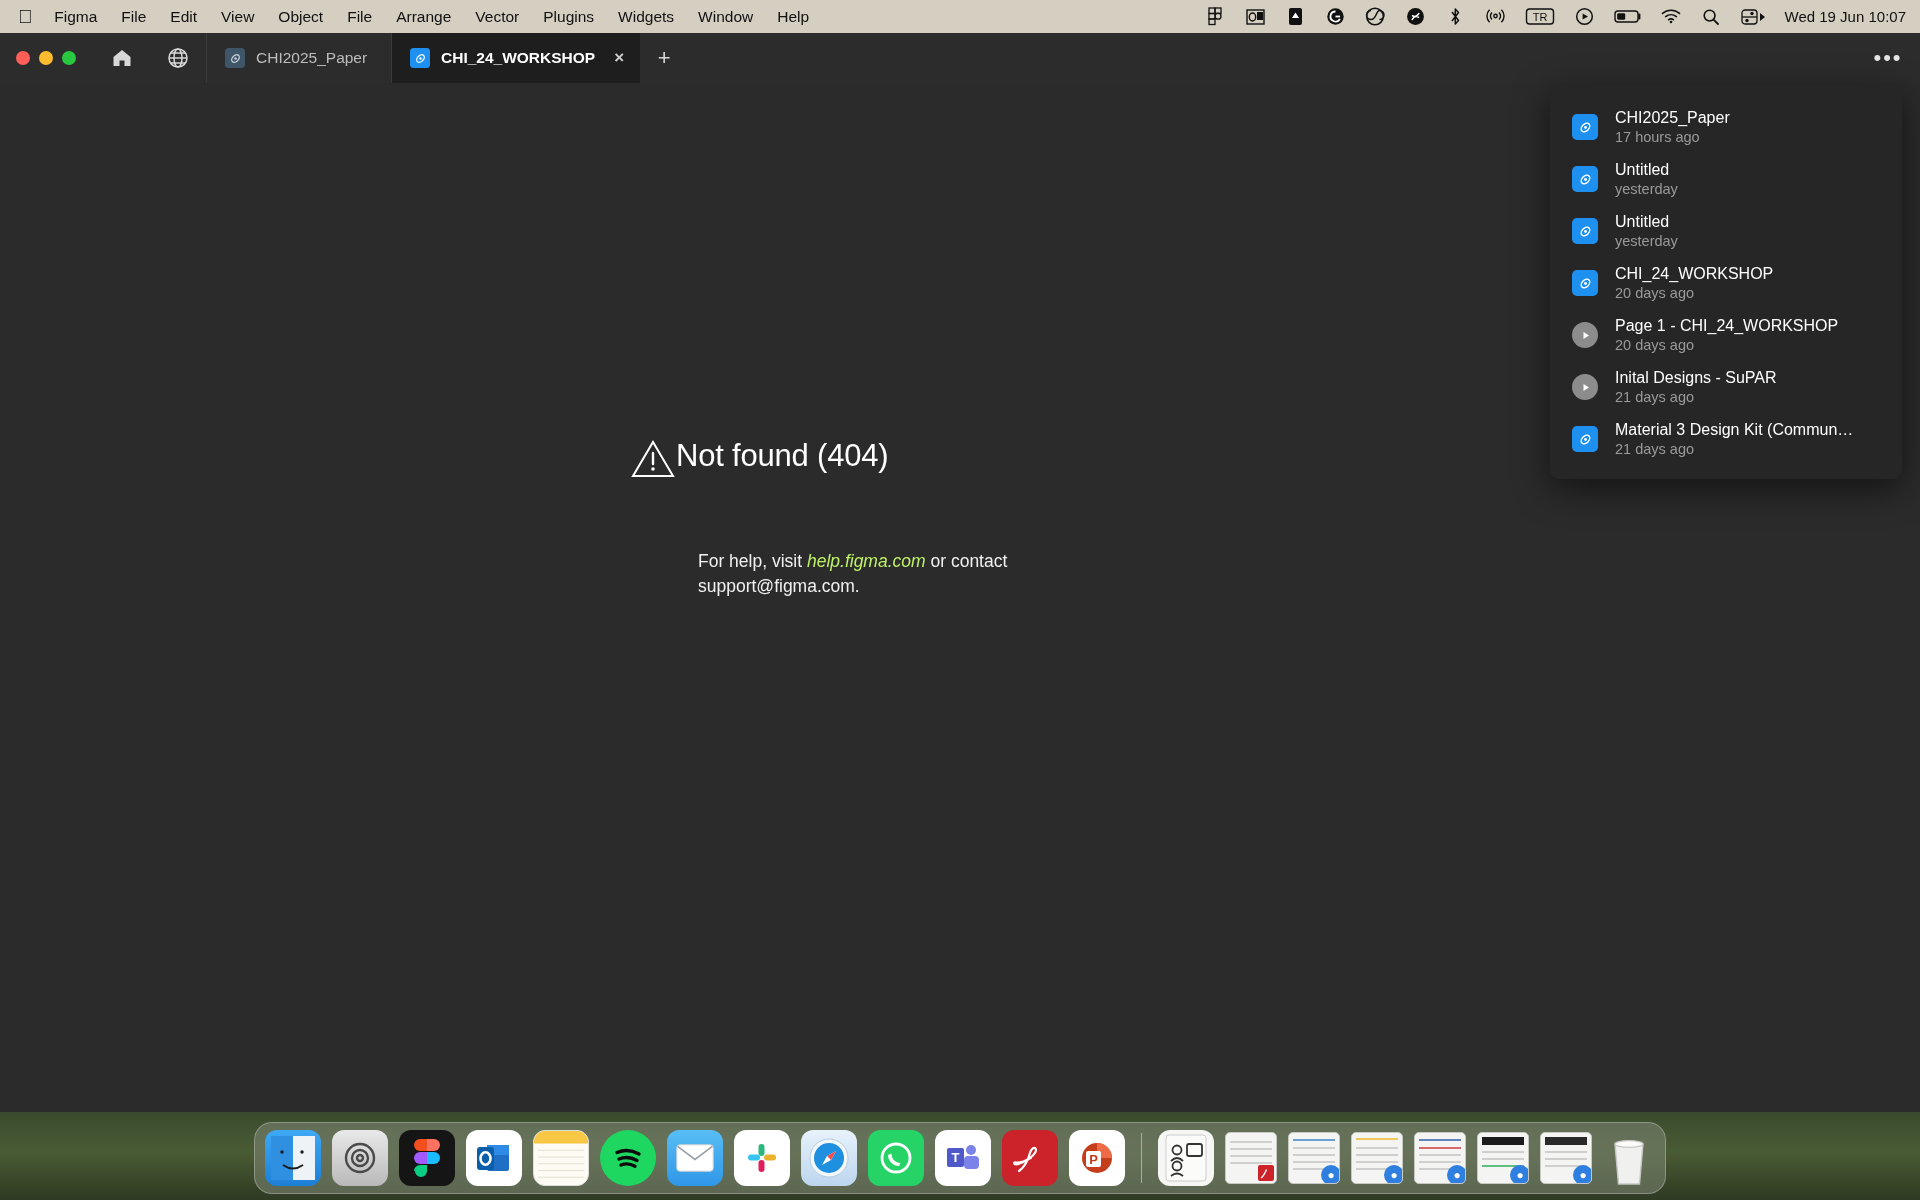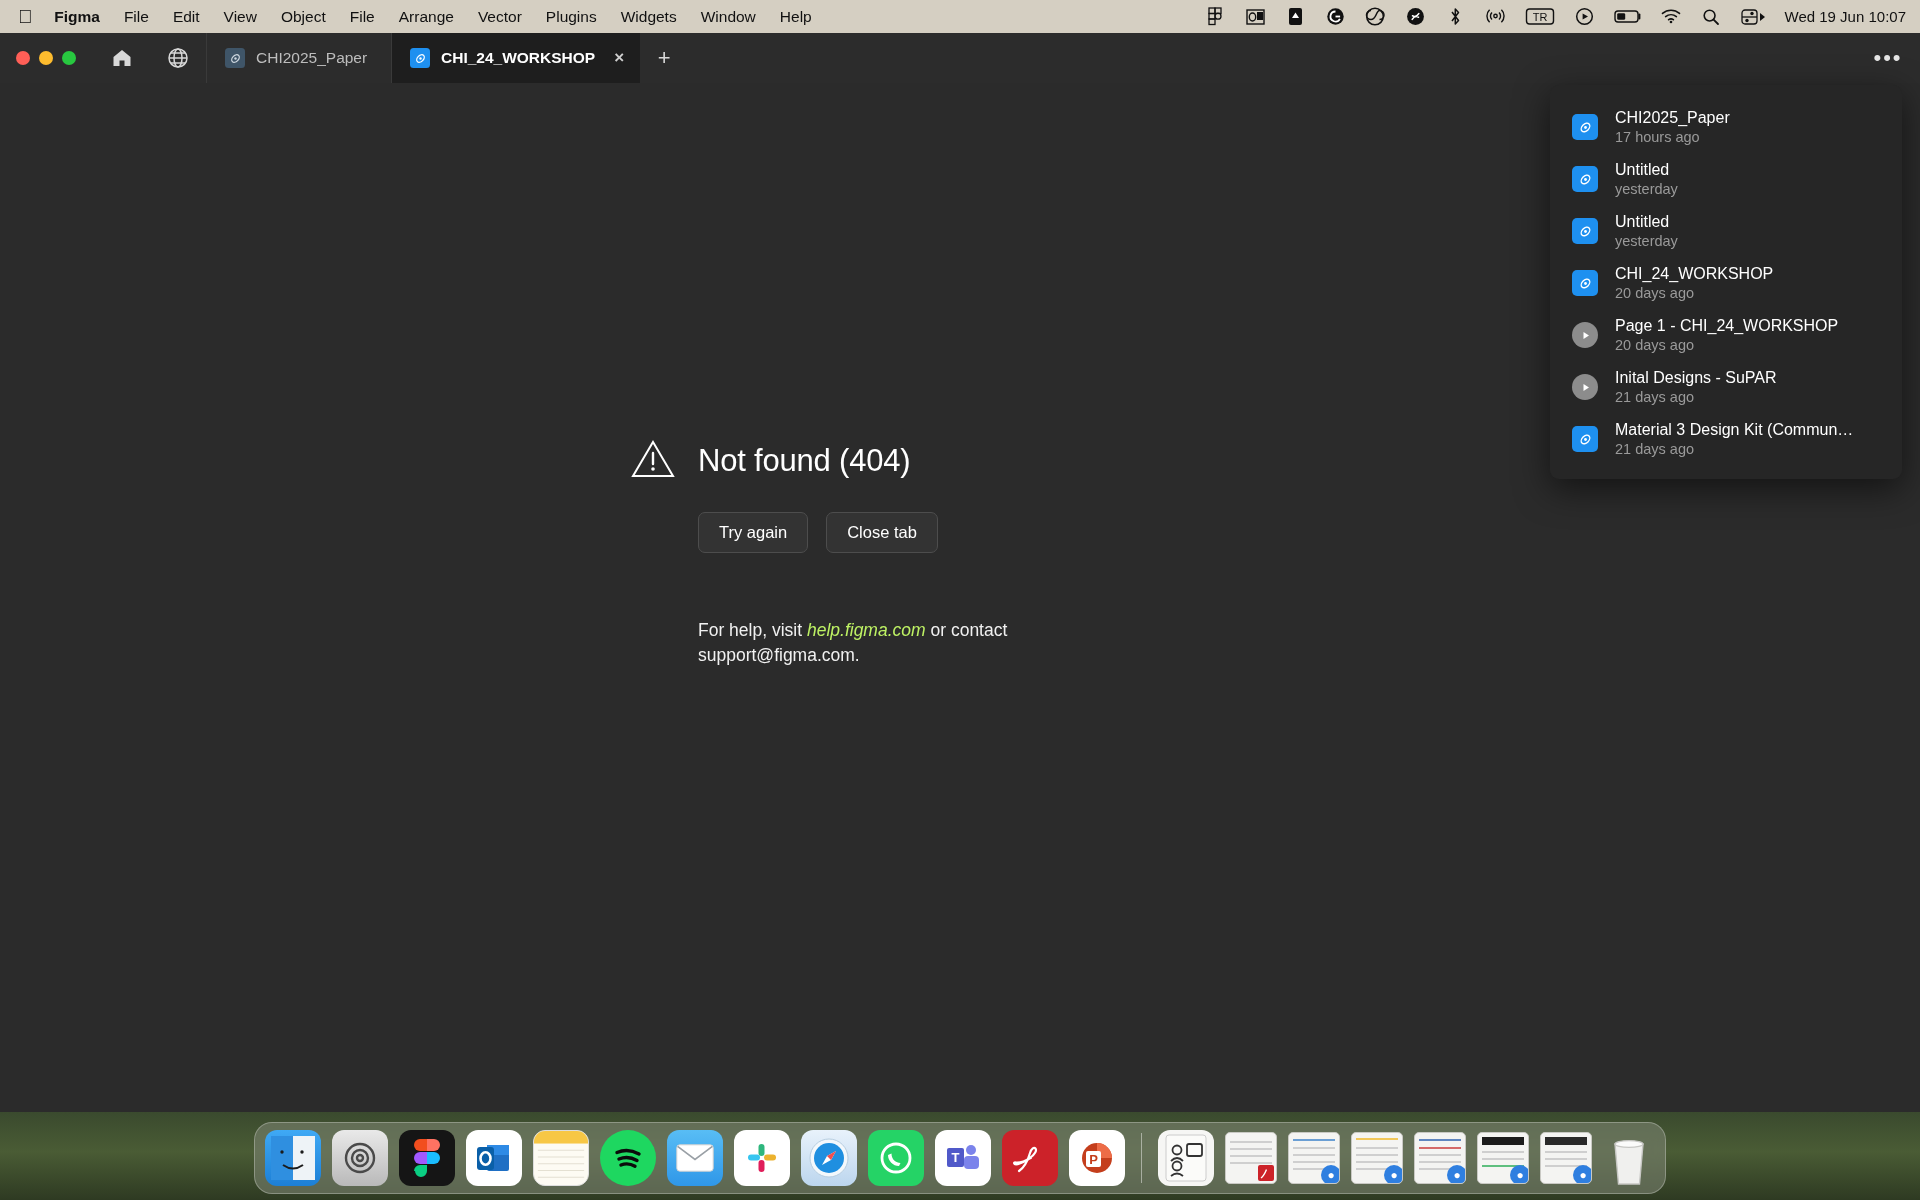--- a/index.html
+++ b/index.html
@@ -14,21 +14,21 @@
   #menubar {
     position:absolute; top:0; left:0; width:1920px; height:33px;
     background:#d5cfc2;
     display:flex; align-items:center;
     padding:0 14px 0 18px;
     font-size:15.5px; color:#111;
     z-index:60;
   }
   #menubar .apple { font-size:19px; line-height:1; margin-right:22px; }
   #menubar .mi { margin-right:24px; white-space:nowrap; }
-  #menubar .mi.app { font-weight:bold; }
+  #menubar .mi.app { font-weight:normal; }
   #menubar .spacer { flex:1; }
   #menubar .status { display:flex; align-items:center; gap:19px; }
   #menubar .status .sicon { display:flex; align-items:center; justify-content:center; width:21px; height:21px; }
   #menubar .clock { margin-left:18px; font-size:15px; white-space:nowrap; }
 
   
   #tabbar {
     position:absolute; top:33px; left:0; width:1920px; height:50px;
     background:#2c2c2c;
     display:flex; align-items:stretch;
@@ -61,21 +61,21 @@
 
   
   #canvas {
     position:absolute; top:83px; left:0; width:1920px; height:1029px;
     background:#2b2b2b;
   }
   #err {
     position:absolute; left:630px; top:355px; width:620px;
     color:#ffffff;
   }
-  .err-head { display:flex; align-items:center; gap:22px; margin-bottom:22px; }
+  .err-head { display:flex; margin-bottom:22px; }
   .err-title { font-size:31px; letter-spacing:-0.2px; }
   .err-body { margin-left:68px; }
   .err-desc { font-size:17.5px; line-height:1.42; color:#f1f1f1; width:530px; }
   .err-btns { display:flex; gap:18px; margin-top:28px; }
   .err-btn {
     background:#333333; border:1px solid #4d4d4d; border-radius:7px;
     color:#ffffff; font-size:16.5px; padding:10px 20px; cursor:pointer;
     font-family:"Liberation Sans", sans-serif;
   }
   .err-help { margin-top:65px; font-size:17.5px; line-height:1.42; color:#f1f1f1; width:420px; }
@@ -304,24 +304,20 @@
       <span>
         <svg width="46" height="42" viewBox="0 0 46 42">
           <path d="M23 4 L43 38 H3 Z" fill="none" stroke="#ffffff" stroke-width="2"></path>
           <path d="M23 15 V26" stroke="#ffffff" stroke-width="2.4" stroke-linecap="round"></path>
           <circle cx="23" cy="31" r="1.8" fill="#ffffff"></circle>
         </svg>
       </span>
       <span class="err-title">Not found (404)</span>
     </div>
     <div class="err-body">
-      <div class="err-btns">
-        <button class="err-btn">Try again</button>
-        <button class="err-btn">Close tab</button>
-      </div>
       <div class="err-help">
         <span>For help, visit </span><a href="#">help.figma.com</a><span> or contact </span><span>support@figma.com.</span>
       </div>
     </div>
   </div>
 </div>
 
 <div id="recent">
 
   <div class="ritem">

